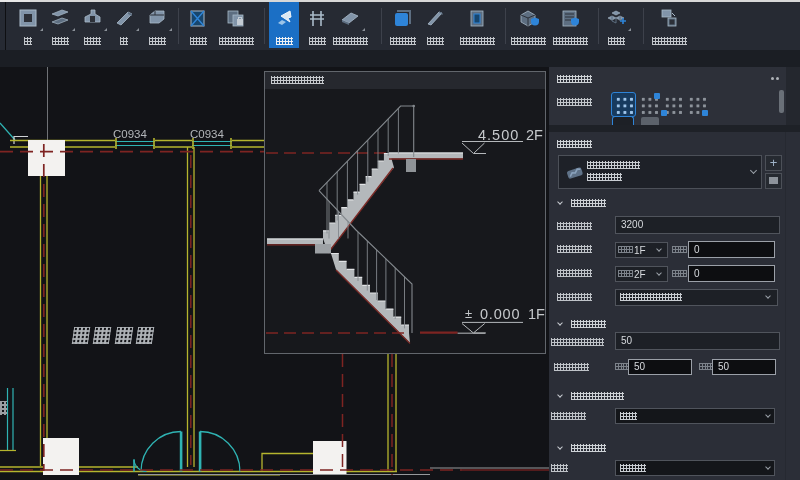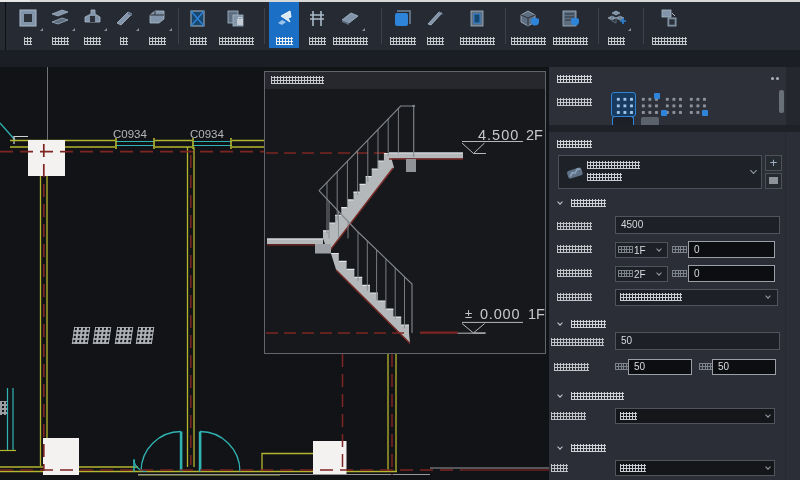--- a/index.html
+++ b/index.html
@@ -234,21 +234,21 @@
 <div class="zh" style="left:587px;top:161px;width:53px;height:8px;color:#c9cdd2;background-size:9px 100%,100% 100%"></div>
 <div class="zh" style="left:587px;top:173px;width:35px;height:8px;color:#c9cdd2;background-size:9px 100%,100% 100%"></div>
 <div style="position:absolute;left:751px;top:168px;width:5px;height:5px;border-left:1.2px solid #9aa0a8;border-bottom:1.2px solid #9aa0a8;transform:rotate(-45deg);transform-origin:center"></div>
 <div class="a" style="left:765px;top:155px;width:17px;height:16px;background:#262a31;border:1px solid #4c5058;color:#9fb3c8;font-size:13px;line-height:14px;text-align:center">+</div>
 <div class="a" style="left:765px;top:173px;width:17px;height:16px;background:#262a31;border:1px solid #4c5058"></div>
 <div class="a" style="left:769px;top:177px;width:9px;height:7px;background:#8d939b"></div>
 <div style="position:absolute;left:558px;top:200px;width:4px;height:4px;border-left:1.3px solid #c9cdd2;border-bottom:1.3px solid #c9cdd2;transform:rotate(-45deg);transform-origin:center"></div>
     <div class="zh" style="left:571px;top:199px;width:35px;height:8px;color:#ced2d6;background-size:9px 100%,100% 100%"></div>
 <div class="zh" style="left:557px;top:222px;width:35px;height:8px;color:#bfc3c8;background-size:9px 100%,100% 100%"></div>
 <div class="a" style="left:615px;top:216px;width:165px;height:18px;background:#1d2026;border:1px solid #50545c"></div>
-    <div class="a" style="left:621px;top:218px;font-size:10px;color:#d7dade;line-height:14px">4500</div>
+    <div class="a" style="left:621px;top:218px;font-size:10px;color:#d7dade;line-height:14px">3200</div>
 <div class="zh" style="left:557px;top:245px;width:35px;height:8px;color:#bfc3c8;background-size:9px 100%,100% 100%"></div>
 <div class="a" style="left:615px;top:242px;width:53px;height:16px;background:#1d2026;border:1px solid #50545c"></div>
 <div class="zh" style="left:618px;top:246px;width:15px;height:7px;color:#7c828a;background-size:8px 100%,100% 100%"></div>
 <div class="a" style="left:634px;top:245px;font-size:10px;color:#d7dade">1F</div>
 <div style="position:absolute;left:657px;top:247px;width:4px;height:4px;border-left:1.2px solid #9aa0a8;border-bottom:1.2px solid #9aa0a8;transform:rotate(-45deg);transform-origin:center"></div>
 <div class="zh" style="left:672px;top:246px;width:15px;height:7px;color:#7c828a;background-size:8px 100%,100% 100%"></div>
 <div class="a" style="left:688px;top:241px;width:87px;height:17px;background:#0d0e11;border:1px solid #9ba0a8"></div>
     <div class="a" style="left:694px;top:243px;font-size:10px;color:#d7dade;line-height:13px">0</div>
 <div class="zh" style="left:557px;top:269px;width:35px;height:8px;color:#bfc3c8;background-size:9px 100%,100% 100%"></div>
 <div class="a" style="left:615px;top:266px;width:53px;height:16px;background:#1d2026;border:1px solid #50545c"></div>

